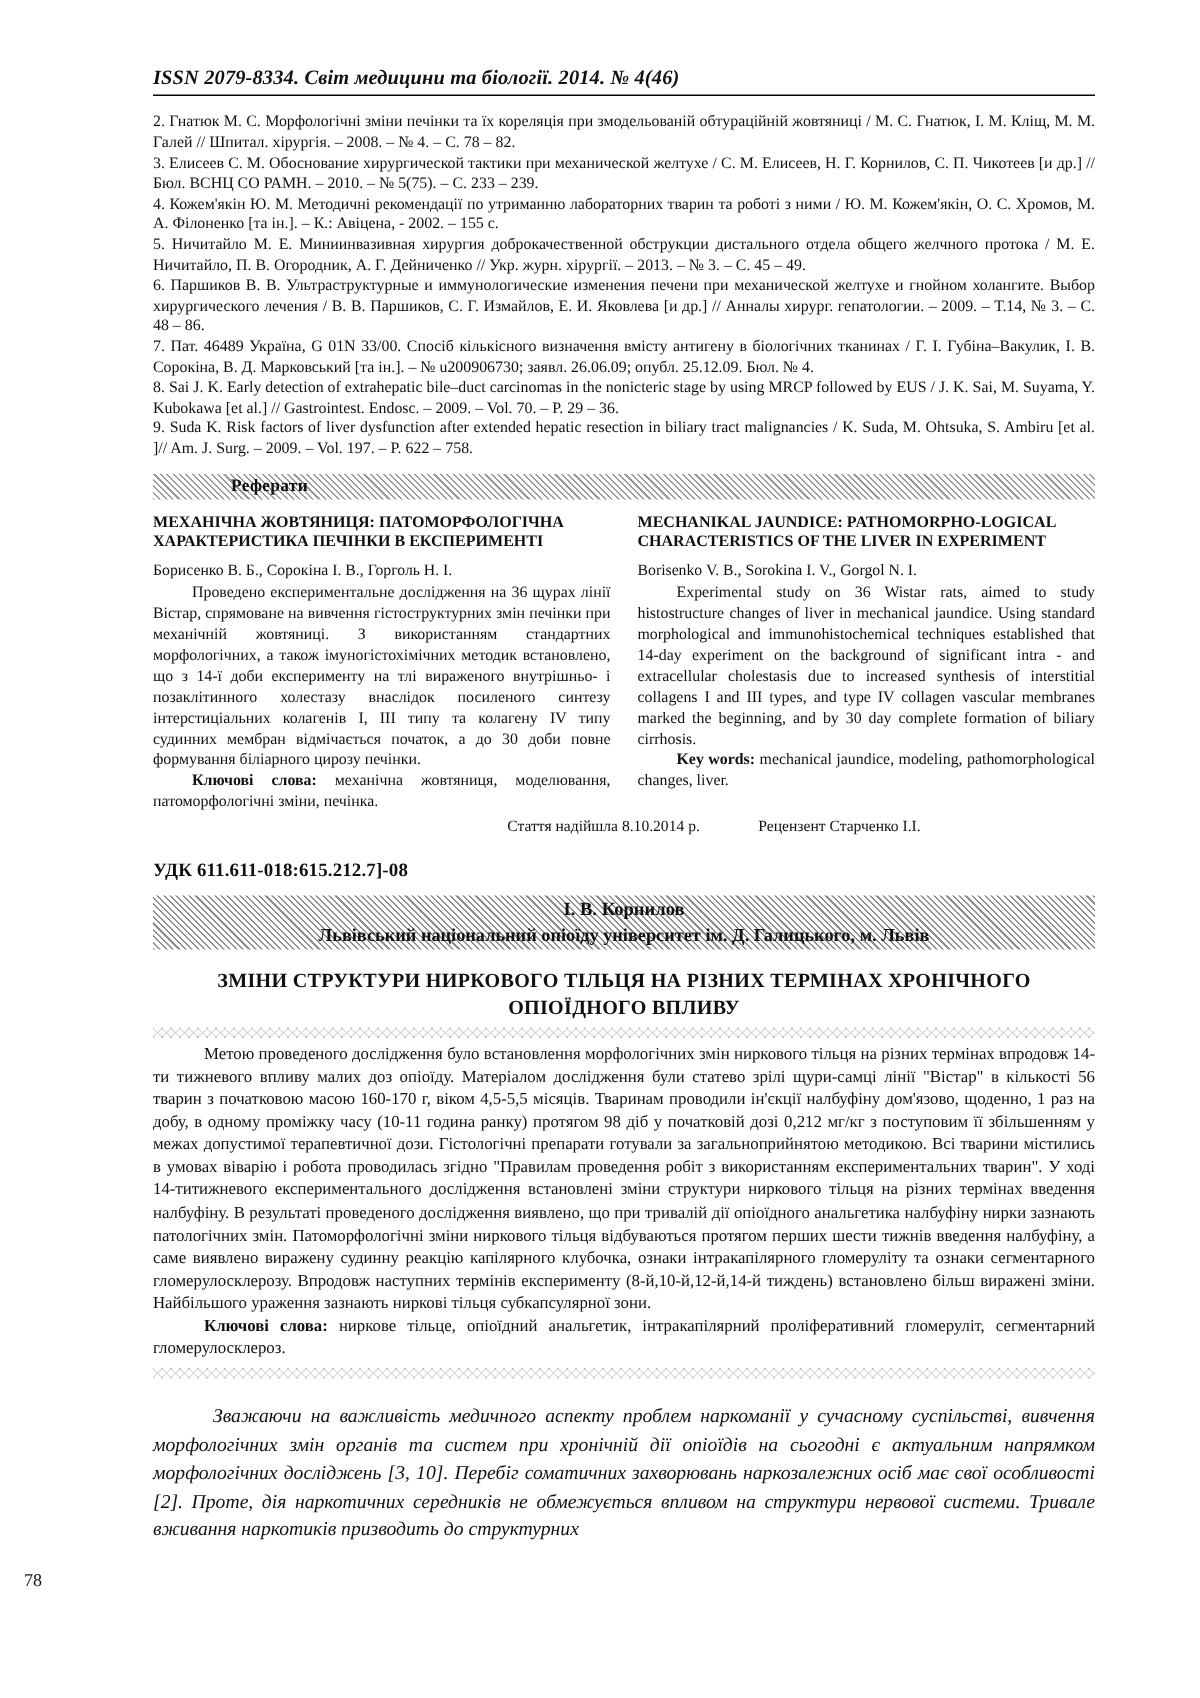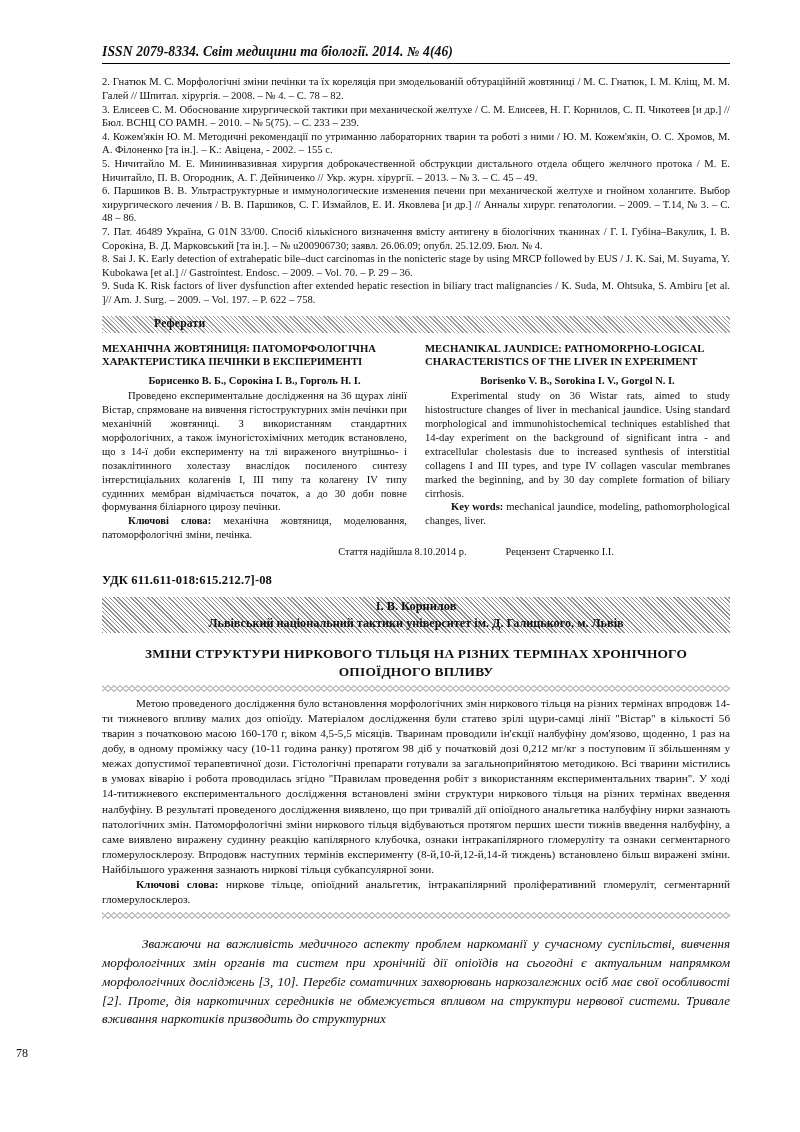--- a/index.html
+++ b/index.html
@@ -88,23 +88,23 @@
     width: 305px;
   }
   .abs-title {
     font-weight: bold;
     font-size: 10.7px;
     text-align: left;
     line-height: 1.25;
     text-transform: uppercase;
   }
   .abs-authors {
-    font-weight: bold;
+    font-weight: normal;
     font-size: 10.5px;
-    text-align: center;
+    text-align: left;
     margin-top: 7px;
     margin-bottom: 3px;
   }
   .abs-body {
     font-size: 10.6px;
     line-height: 1.31;
     text-align: justify;
     text-justify: inter-word;
     text-indent: 26px;
   }
@@ -262,21 +262,21 @@
 
     <div class="abs-foot">
       <span class="left">Стаття надійшла 8.10.2014 р.</span>
       <span class="right">Рецензент Старченко І.І.</span>
     </div>
 
     <div class="udc">УДК 611.611-018:615.212.7]-08</div>
 
     <div class="author-banner">
       <div class="author-name">І. В. Корнилов</div>
-      <div class="author-affil">Львівський національний тактики університет ім. Д. Галицького, м. Львів</div>
+      <div class="author-affil">Львівський національний опіоїду університет ім. Д. Галицького, м. Львів</div>
     </div>
 
     <div class="article-title">ЗМІНИ СТРУКТУРИ НИРКОВОГО ТІЛЬЦЯ НА РІЗНИХ ТЕРМІНАХ ХРОНІЧНОГО ОПІОЇДНОГО ВПЛИВУ</div>
 
     <div class="zigzag"></div>
 
     <div class="summary">Метою проведеного дослідження було встановлення морфологічних змін ниркового тільця на різних термінах впродовж 14-ти тижневого впливу малих доз опіоїду. Матеріалом дослідження були статево зрілі щури-самці лінії "Вістар" в кількості 56 тварин з початковою масою 160-170 г, віком 4,5-5,5 місяців. Тваринам проводили ін'єкції налбуфіну дом'язово, щоденно, 1 раз на добу, в одному проміжку часу (10-11 година ранку) протягом 98 діб у початковій дозі 0,212 мг/кг з поступовим її збільшенням у межах допустимої терапевтичної дози. Гістологічні препарати готували за загальноприйнятою методикою. Всі тварини містились в умовах віварію і робота проводилась згідно "Правилам проведення робіт з використанням експериментальних тварин". У ході 14-титижневого експериментального дослідження встановлені зміни структури ниркового тільця на різних термінах введення налбуфіну. В результаті проведеного дослідження виявлено, що при тривалій дії опіоїдного анальгетика налбуфіну нирки зазнають патологічних змін. Патоморфологічні зміни ниркового тільця відбуваються протягом перших шести тижнів введення налбуфіну, а саме виявлено виражену судинну реакцію капілярного клубочка, ознаки інтракапілярного гломеруліту та ознаки сегментарного гломерулосклерозу. Впродовж наступних термінів експерименту (8-й,10-й,12-й,14-й тиждень) встановлено більш виражені зміни. Найбільшого ураження зазнають ниркові тільця субкапсулярної зони.</div>
     <div class="summary-keywords"><b>Ключові слова:</b> <span>ниркове тільце, опіоїдний анальгетик, інтракапілярний проліферативний гломеруліт, сегментарний гломерулосклероз.</span></div>
 
     <div class="zigzag"></div>

